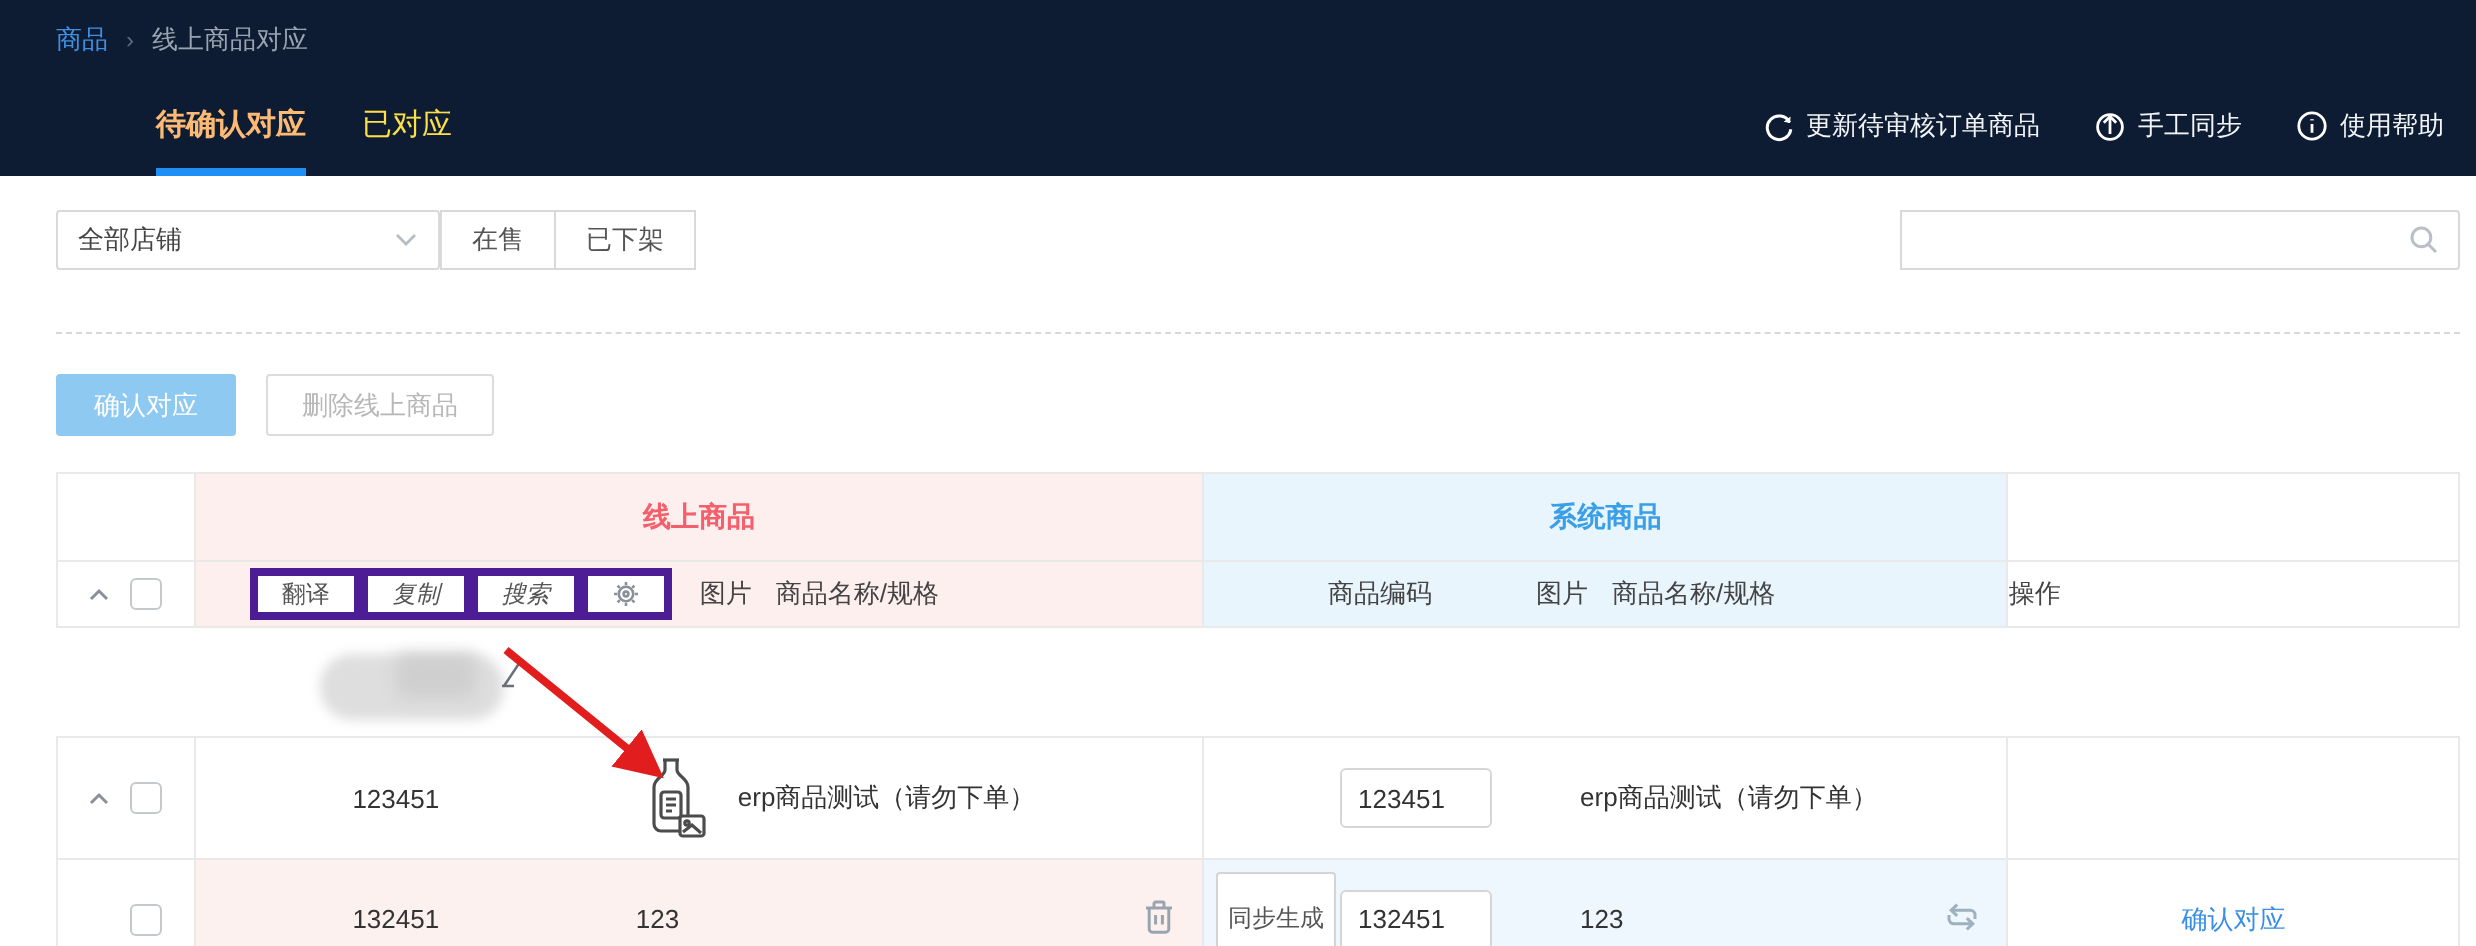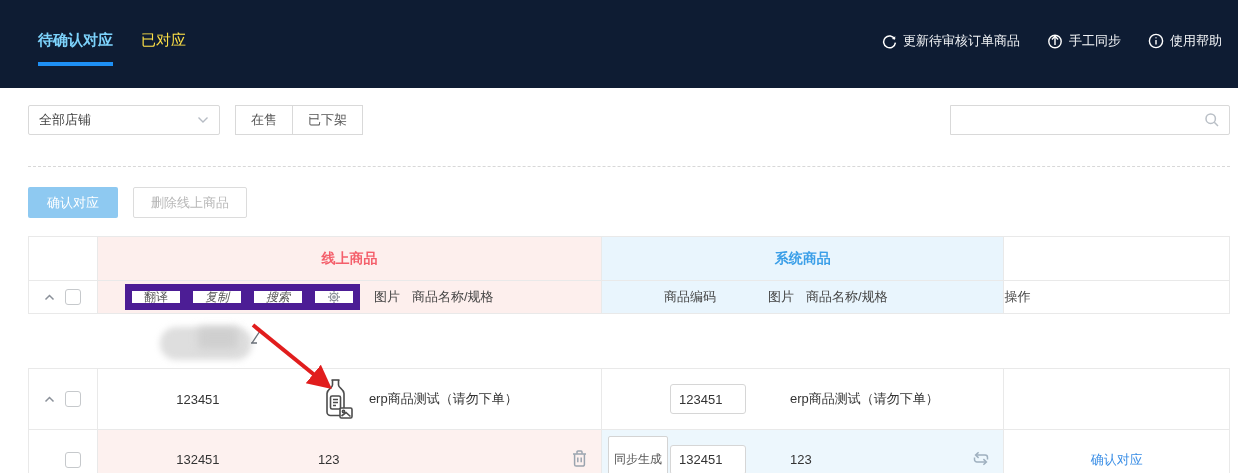--- a/index.html
+++ b/index.html
@@ -9,33 +9,33 @@
 
   
   .topbar { background:#0e1c33; height:88px; padding:9px 0 0 28px; position:relative; }
   .breadcrumb { font-size:13px; height:22px; display:flex; align-items:center; }
   .bc-root { color:#3f8fe3; cursor:pointer; }
   .bc-sep { color:#5f6a7c; margin:0 9px; font-size:12px; }
   .bc-cur { color:#9aa3b1; }
   .tabbar { display:flex; align-items:flex-end; height:57px; padding-left:10px; }
   .tab { font-size:15px; color:#fde047; padding-bottom:12px; margin-right:28px; cursor:pointer;
          border-bottom:4px solid transparent; }
-  .tab.active { color:#7dd3fc; font-weight:bold; border-bottom:4px solid #1e90f5; }
+  .tab.active { color:#fdba74; font-weight:bold; border-bottom:4px solid #1e90f5;margin-left:40px; }
   .topbar-actions { margin-left:auto; display:flex; gap:27px; padding:0 16px 16px 0; }
   .tb-action { display:flex; align-items:center; gap:6px; color:#f2f4f7; font-size:13px; cursor:pointer; }
   .tb-action svg { display:block; }
 
   
   .content { padding-left:28px; }
   .filter-row { margin-top:17px; display:flex; align-items:center; height:30px; width:1202px; }
   .select { height:30px; border:1px solid #d9d9d9; border-radius:2px; background:#fff;
             display:flex; align-items:center; padding:0 10px; color:#444; cursor:pointer; }
   .select .chev { margin-left:auto; }
   .sel-shop { width:192px; }
-  .seg { display:flex; margin-left:15px; }
+  .seg { display:flex; margin-left:0; }
   .seg .seg-btn { height:30px; padding:0 15px; background:#fff; border:1px solid #d9d9d9;
                   color:#555; font-size:13px; cursor:pointer; }
   .seg .seg-btn + .seg-btn { margin-left:-1px; }
   .right-filters { margin-left:auto; display:flex; }
   .sel-search { width:142px; font-size:12.5px; border-right:none; border-radius:2px 0 0 2px; }
   .search-box { position:relative; width:280px; }
   .search-box input { width:280px; height:30px; border:1px solid #d9d9d9; border-radius:0 2px 2px 0;
                       padding:0 30px 0 10px; font-size:13px; outline:none; }
   .search-box svg { position:absolute; right:10px; top:7px; }
 
@@ -63,21 +63,21 @@
   .bg-pink-r { background:#fdf1ef; } .bg-blue-r { background:#edf7fd; }
   .t-online { color:#f45f6b; } .t-system { color:#3b9fe8; }
 
   .h2 { height:33px; }
   .check-cell { justify-content:center; gap:10px; }
   .caret { display:block; }
   .caret.hidden { visibility:hidden; }
   .cbx { width:16px; height:16px; border:1px solid #c6c9cc; border-radius:3px; background:#fff; cursor:pointer; }
 
   .tool-group { display:flex; margin-left:27px; }
-  .tool-btn { height:26px; padding:0 12px; background:#fff; border:7px solid #4c1d95;
+  .tool-btn { height:26px; padding:0 12px; background:#fff; border:4px solid #4c1d95;
               font-size:12px; color:#555; cursor:pointer; display:flex; align-items:center; }
   .tool-btn + .tool-btn { margin-left:-1px;font-style:italic; }
   .col-label { color:#444; font-size:13px; }
   .h2 .lbl-img { margin-left:14px; }
   .h2 .lbl-name { margin-left:12px; }
   .h2-code { margin-left:50px; width:76px; text-align:center; }
   .h2-img3 { margin-left:40px; }
   .op-head { width:100%; color:#444; }
 
   
@@ -104,20 +104,25 @@
   .op-link { color:#3a8ee6; cursor:pointer; }
 
   .annotation { position:absolute; left:0; top:0; width:1238px; height:473px; pointer-events:none; }
 </style>
 </head>
 <body>
 
 <div class="page">
 
   <header class="topbar">
+    <div class="breadcrumb">
+      <span class="bc-root">商品</span>
+      <span class="bc-sep">›</span>
+      <span class="bc-cur">线上商品对应</span>
+    </div>
     <div class="tabbar">
       <div class="tab active">待确认对应</div>
       <div class="tab">已对应</div>
       <div class="topbar-actions">
         <div class="tb-action">
           <svg width="15" height="15" viewBox="0 0 15 15" fill="none" stroke="#fff" stroke-width="1.5">
             <path d="M12.8 5.2 A5.9 5.9 0 1 0 13.4 8.6"></path>
             <path d="M13.3 2.2 L13 5.5 L9.8 4.9" fill="#fff" stroke="none"></path>
           </svg>
           <span>更新待审核订单商品</span>

